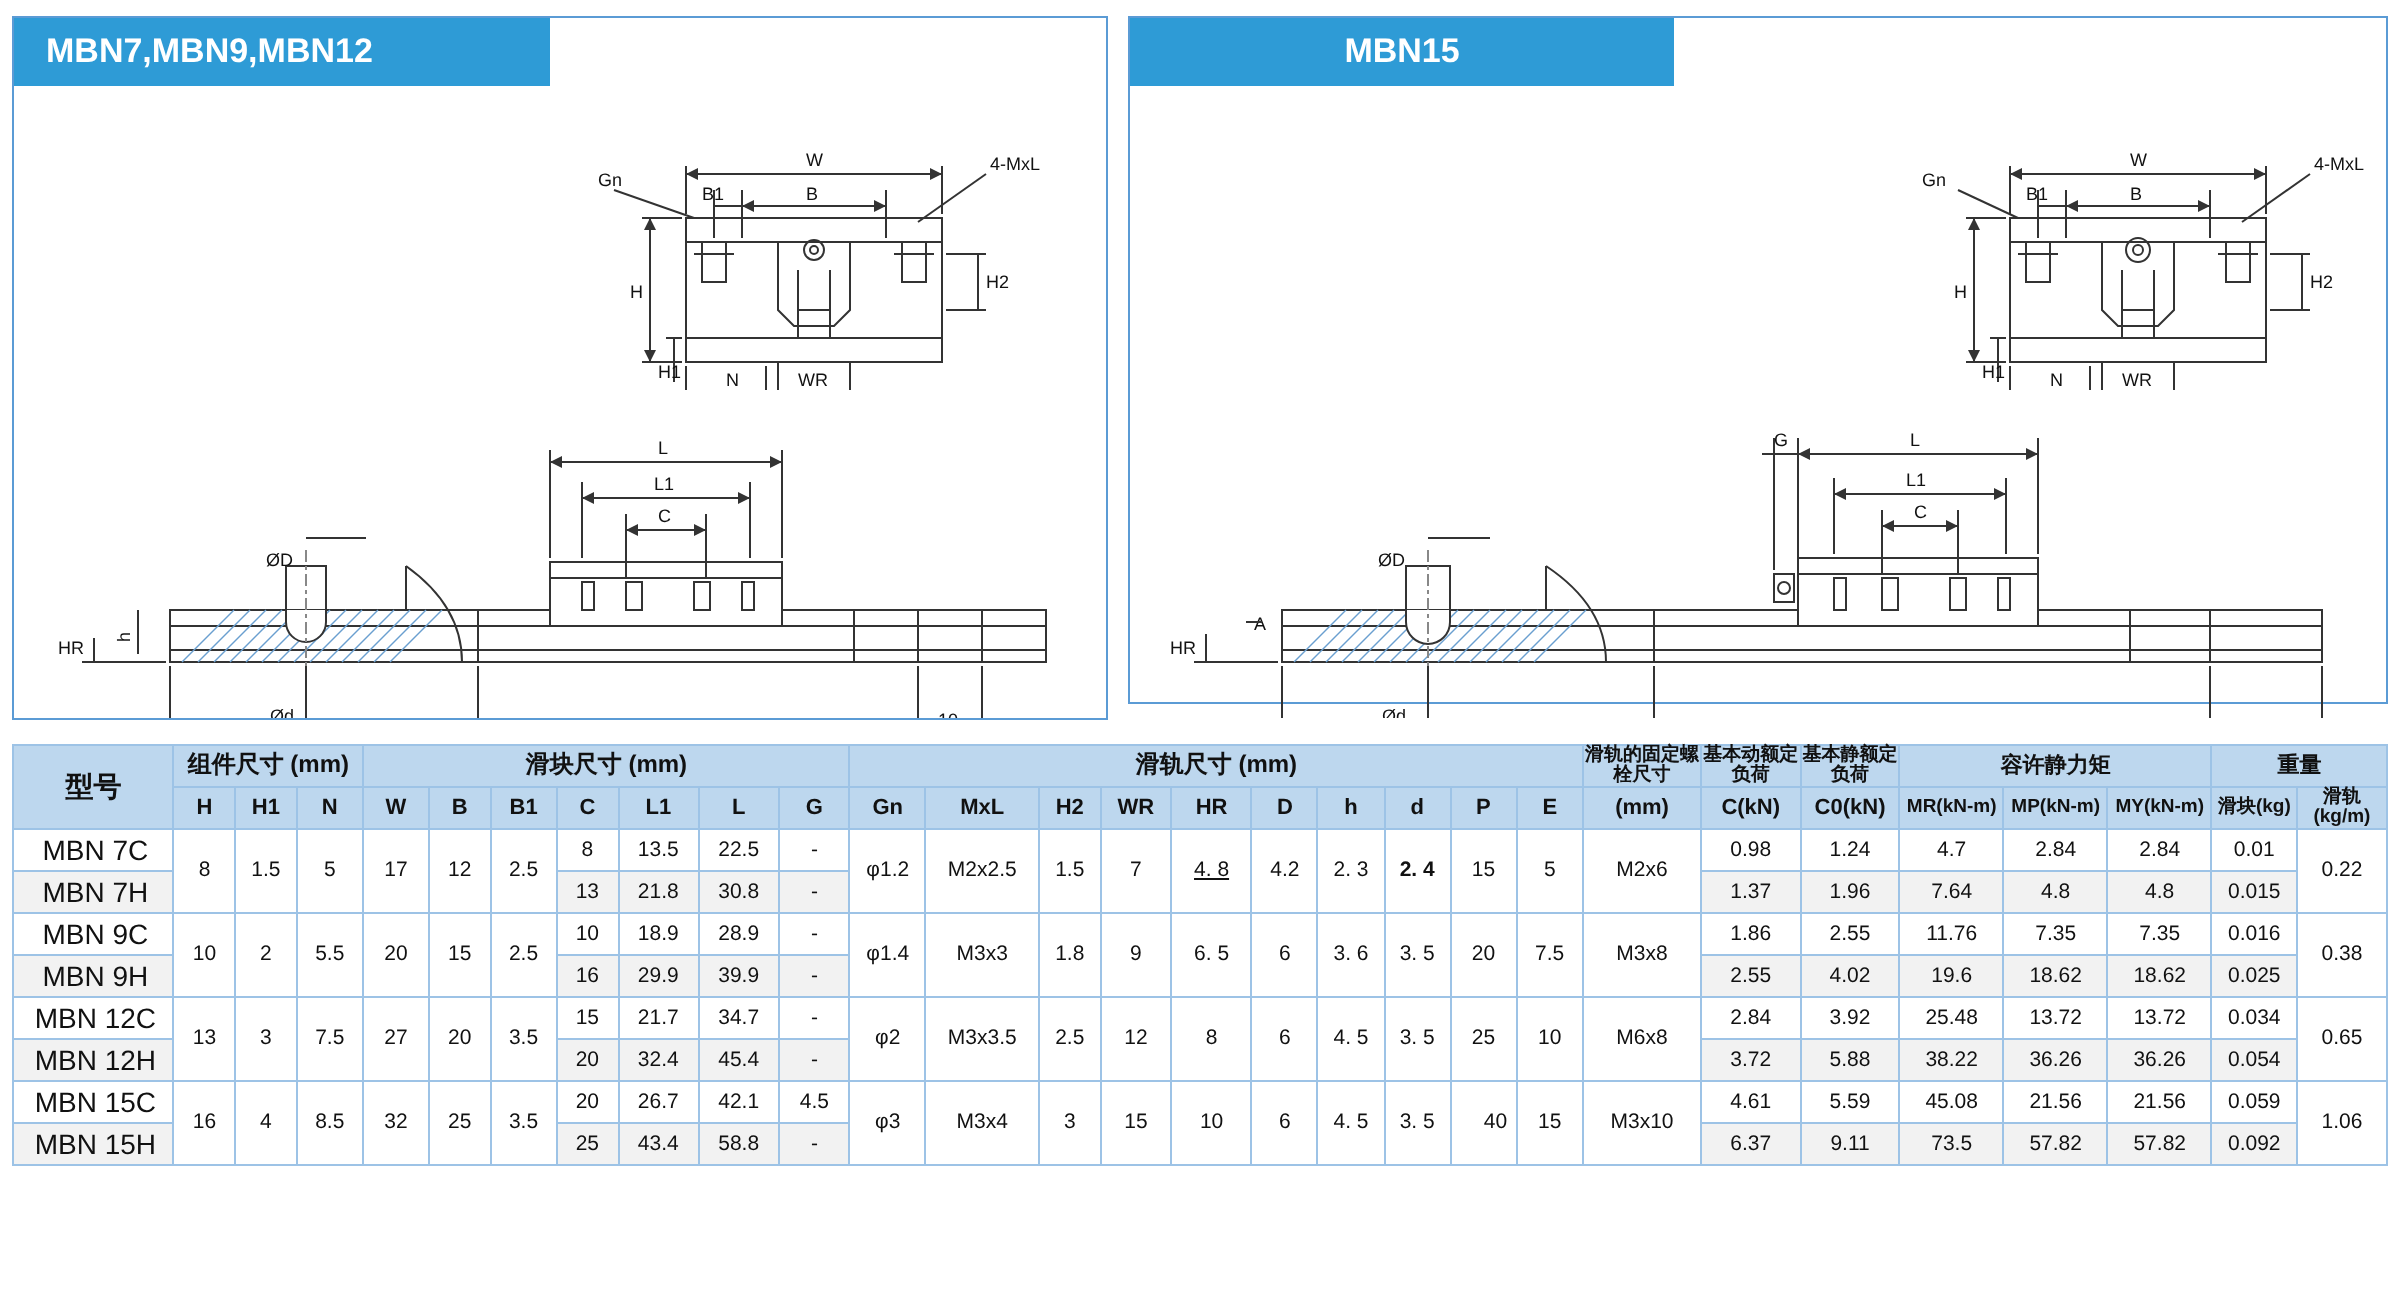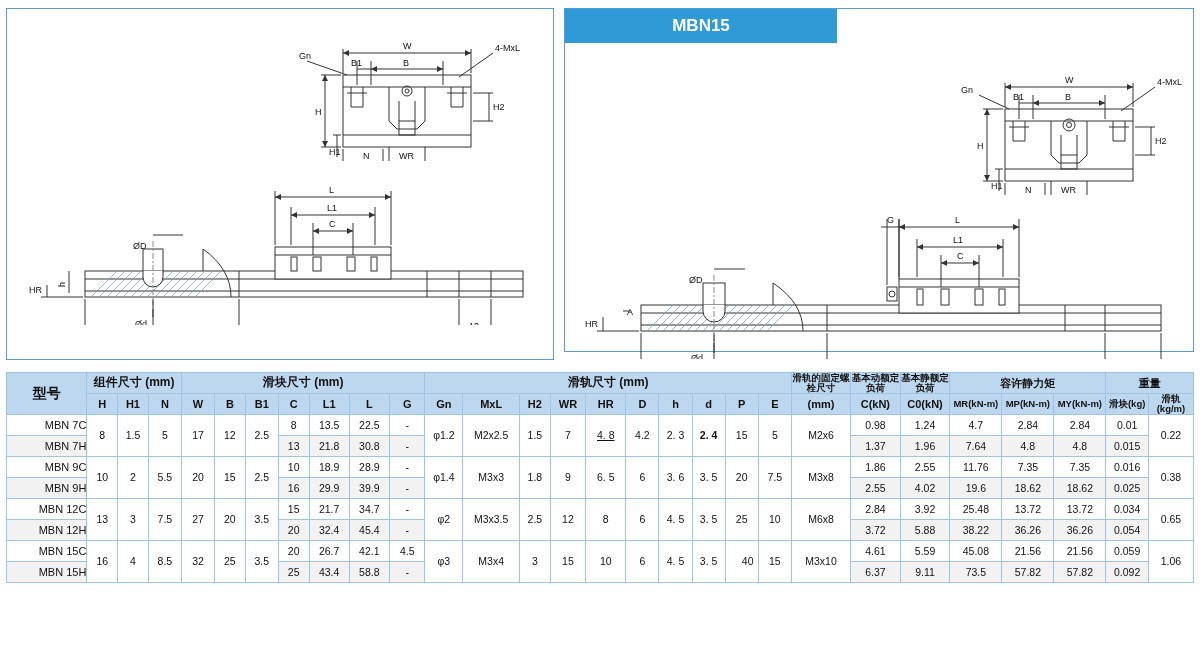--- a/index.html
+++ b/index.html
@@ -22,33 +22,34 @@
   .tablewrap{position:absolute;left:6px;top:372px;width:1188px;}
   table.spec{border-collapse:collapse;width:1188px;table-layout:fixed;font-size:10.5px;}
   table.spec th,table.spec td{border:1px solid #9dc3e6;text-align:center;vertical-align:middle;
      padding:0;line-height:1.15;color:#111;}
   thead th{background:#bdd7ee;font-weight:bold;color:#0b2a47;}
   thead th.hdr-main{font-size:12px;}
   thead th.hdr-sub{font-size:11px;font-weight:bold;}
   thead th.small{font-size:9.5px;line-height:1.05;}
   th.modelcol{font-size:14px;}
   tbody td{background:#fff;height:20px;}
-  tbody td.model{text-align:right;padding-left:2px;font-size:11px;}
+  tbody td.model{text-align:center;padding-left:2px;font-size:14px;}
   tbody tr.alt td{background:#f2f2f2;}
 
   
 </style>
 </head>
 <body>
 
 <div class="page">
 
   <div class="panels">
 
     <div class="panel left">
+      <div class="panel-title">MBN7,MBN9,MBN12</div>
       <div class="drawing">
         <svg width="546" height="316" viewBox="0 0 546 316">
           <g stroke="#333" fill="none" stroke-width="1" font-family="Liberation Sans, sans-serif" font-size="9">
 
             <rect x="336" y="66" width="128" height="72" stroke="#333"></rect>
 
             <line x1="336" y1="78" x2="464" y2="78"></line>
 
             <line x1="336" y1="126" x2="464" y2="126"></line>
 

